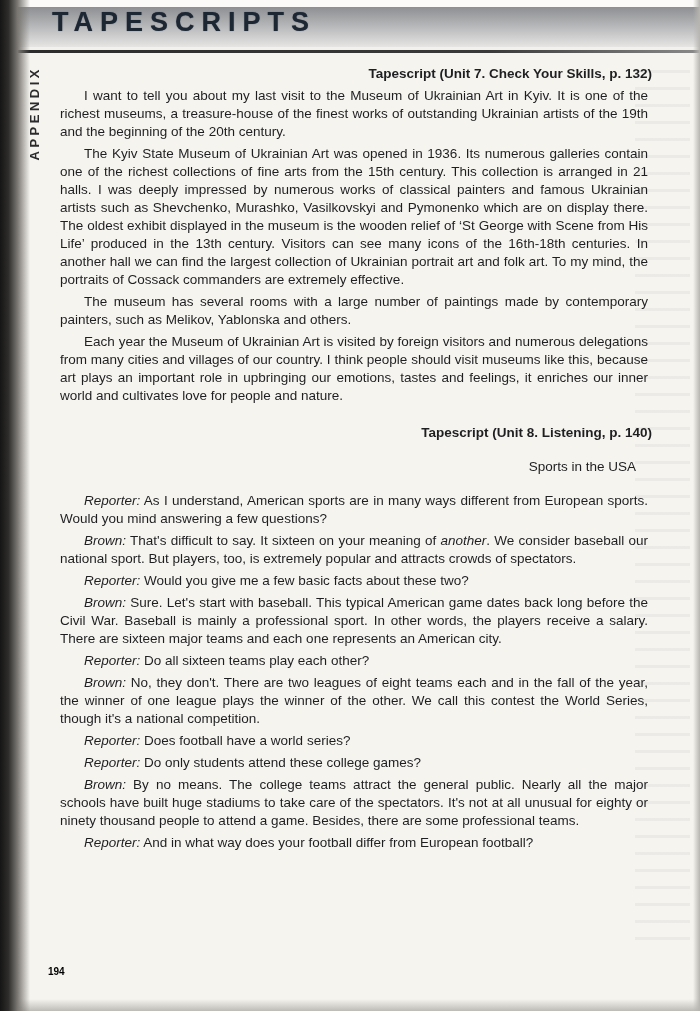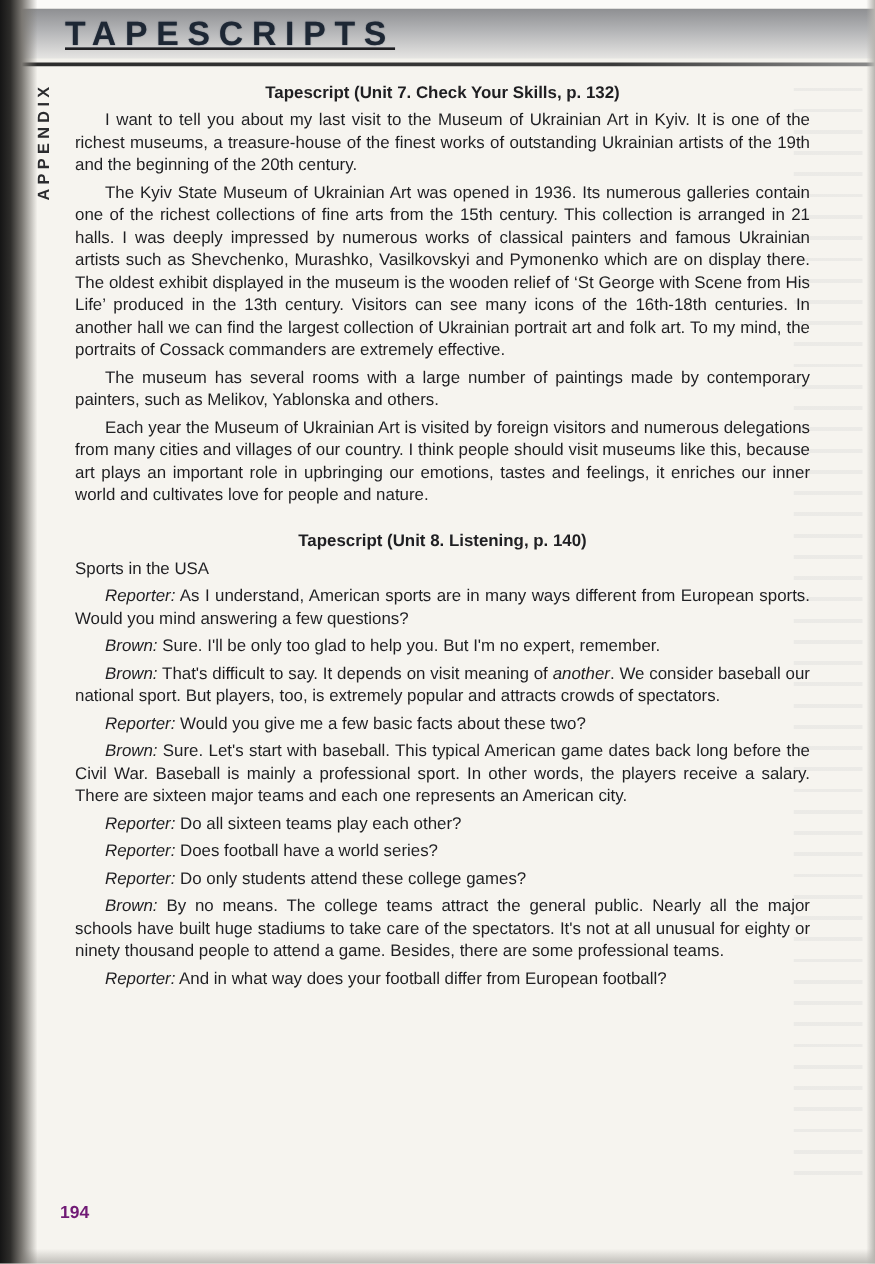--- a/index.html
+++ b/index.html
@@ -28,21 +28,21 @@
   }
   .bleed {
     position: absolute; right: 10px; top: 70px; bottom: 70px; width: 55px; z-index: 1;
     background: repeating-linear-gradient(180deg, rgba(110,118,132,0.08) 0 3px, rgba(0,0,0,0) 3px 17px);
   }
   
   .scan-top { height: 7px; background: #fbfaf8; }
   .header-band {
     height: 40px;
     background: linear-gradient(180deg, #8e8f92 0%, #b4b5b7 45%, #e6e5e3 100%);
-    display: flex; align-items: center; text-decoration: underline;
+    display: flex; align-items: flex-start;
   }
   .header-title {
     margin: 0 0 0 52px;
     font-size: 27px;
     font-weight: 700;
     letter-spacing: 7px;
     color: #1d2734;
     text-shadow: 0 0 1px rgba(25,35,55,0.55);
   }
   .header-gap { height: 3px; background: #f3f1ec; }
@@ -58,35 +58,35 @@
   }
   
   .content {
     position: relative; z-index: 2;
     padding: 12px 48px 0 56px;
     font-size: 13.5px;
     line-height: 18px;
     text-align: justify;
   }
   .section-title {
-    text-align: center;
+    text-align: right;
     font-weight: 700;
     margin: 0 0 2px 0;
   }
   .section-subtitle {
-    text-align: left;
-    margin: 4px;
+    text-align: right;
+    margin: 16px;
   }
   .content p.para { margin: 4px; text-indent: 24px; }
   .unit8-block { margin-top: 19px; }
   .speaker { font-style: italic; }
   em { font-style: italic; }
   .page-number {
     position: absolute; left: 48px; bottom: 34px; z-index: 6;
-    font-size: 14px; font-weight: 700; color: #701a75;
+    font-size: 10px; font-weight: 700; color: #000000;
   }
 </style>
 </head>
 <body>
 
 <div class="page">
 
   <div class="scan-top"></div>
 
   <div class="header-band">
@@ -105,25 +105,25 @@
     <p class="para">I want to tell you about my last visit to the Museum of Ukrainian Art in Kyiv. It is one of the richest museums, a treasure-house of the finest works of outstanding Ukrainian artists of the 19th and the beginning of the 20th century.</p>
     <p class="para">The Kyiv State Museum of Ukrainian Art was opened in 1936. Its numerous galleries contain one of the richest collections of fine arts from the 15th century. This collection is arranged in 21 halls. I was deeply impressed by numerous works of classical painters and famous Ukrainian artists such as Shevchenko, Murashko, Vasilkovskyi and Pymonenko which are on display there. The oldest exhibit displayed in the museum is the wooden relief of ‘St George with Scene from His Life’ produced in the 13th century. Visitors can see many icons of the 16th-18th centuries. In another hall we can find the largest collection of Ukrainian portrait art and folk art. To my mind, the portraits of Cossack commanders are extremely effective.</p>
     <p class="para">The museum has several rooms with a large number of paintings made by contemporary painters, such as Melikov, Yablonska and others.</p>
     <p class="para">Each year the Museum of Ukrainian Art is visited by foreign visitors and numerous delegations from many cities and villages of our country. I think people should visit museums like this, because art plays an important role in upbringing our emotions, tastes and feelings, it enriches our inner world and cultivates love for people and nature.</p>
 
     <div class="unit8-block">
       <p class="section-title">Tapescript (Unit 8. Listening, p. 140)</p>
       <p class="section-subtitle">Sports in the USA</p>
 
       <p class="para"><span class="speaker">Reporter:</span><span> As I understand, American sports are in many ways different from European sports. Would you mind answering a few questions?</span></p>
-      <p class="para"><span class="speaker">Brown:</span><span> Sure. I'll be only too glad to help you. But I'm no expert, remember.</span></p>
-      <p class="para"><span class="speaker">Brown:</span><span> That's difficult to say. It depends on visit meaning of </span><em>another</em><span>. We consider baseball our national sport. But players, too, is extremely popular and attracts crowds of spectators.</span></p>
+      <p class="para"><span class="speaker">Brown:</span><span> That's difficult to say. It sixteen on your meaning of </span><em>another</em><span>. We consider baseball our national sport. But players, too, is extremely popular and attracts crowds of spectators.</span></p>
       <p class="para"><span class="speaker">Reporter:</span><span> Would you give me a few basic facts about these two?</span></p>
       <p class="para"><span class="speaker">Brown:</span><span> Sure. Let's start with baseball. This typical American game dates back long before the Civil War. Baseball is mainly a professional sport. In other words, the players receive a salary. There are sixteen major teams and each one represents an American city.</span></p>
       <p class="para"><span class="speaker">Reporter:</span><span> Do all sixteen teams play each other?</span></p>
+      <p class="para"><span class="speaker">Brown:</span><span> No, they don't. There are two leagues of eight teams each and in the fall of the year, the winner of one league plays the winner of the other. We call this contest the World Series, though it's a national competition.</span></p>
       <p class="para"><span class="speaker">Reporter:</span><span> Does football have a world series?</span></p>
       <p class="para"><span class="speaker">Reporter:</span><span> Do only students attend these college games?</span></p>
       <p class="para"><span class="speaker">Brown:</span><span> By no means. The college teams attract the general public. Nearly all the major schools have built huge stadiums to take care of the spectators. It's not at all unusual for eighty or ninety thousand people to attend a game. Besides, there are some professional teams.</span></p>
       <p class="para"><span class="speaker">Reporter:</span><span> And in what way does your football differ from European football?</span></p>
     </div>
 
   </div>
 
   <div class="page-number">194</div>
 

